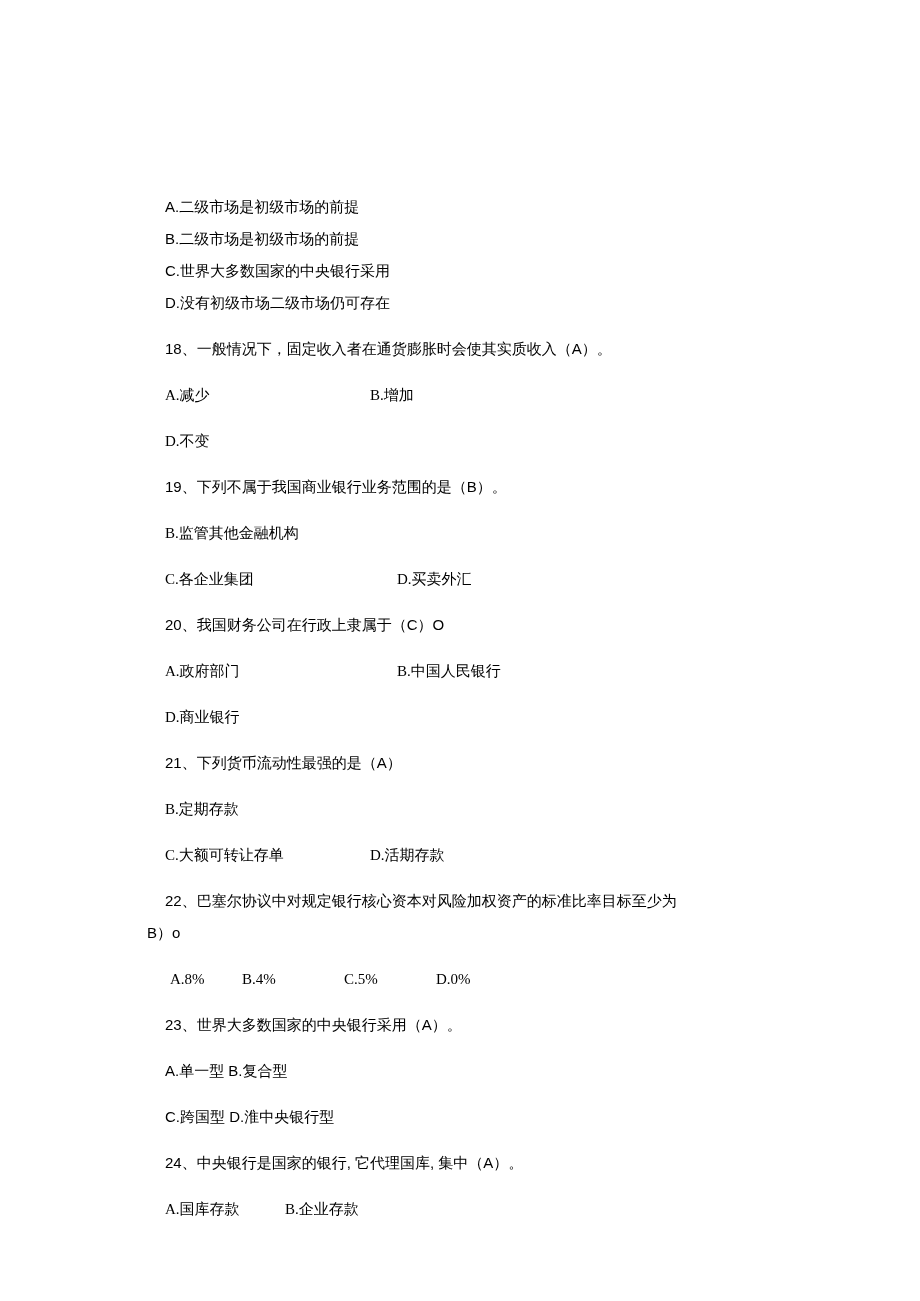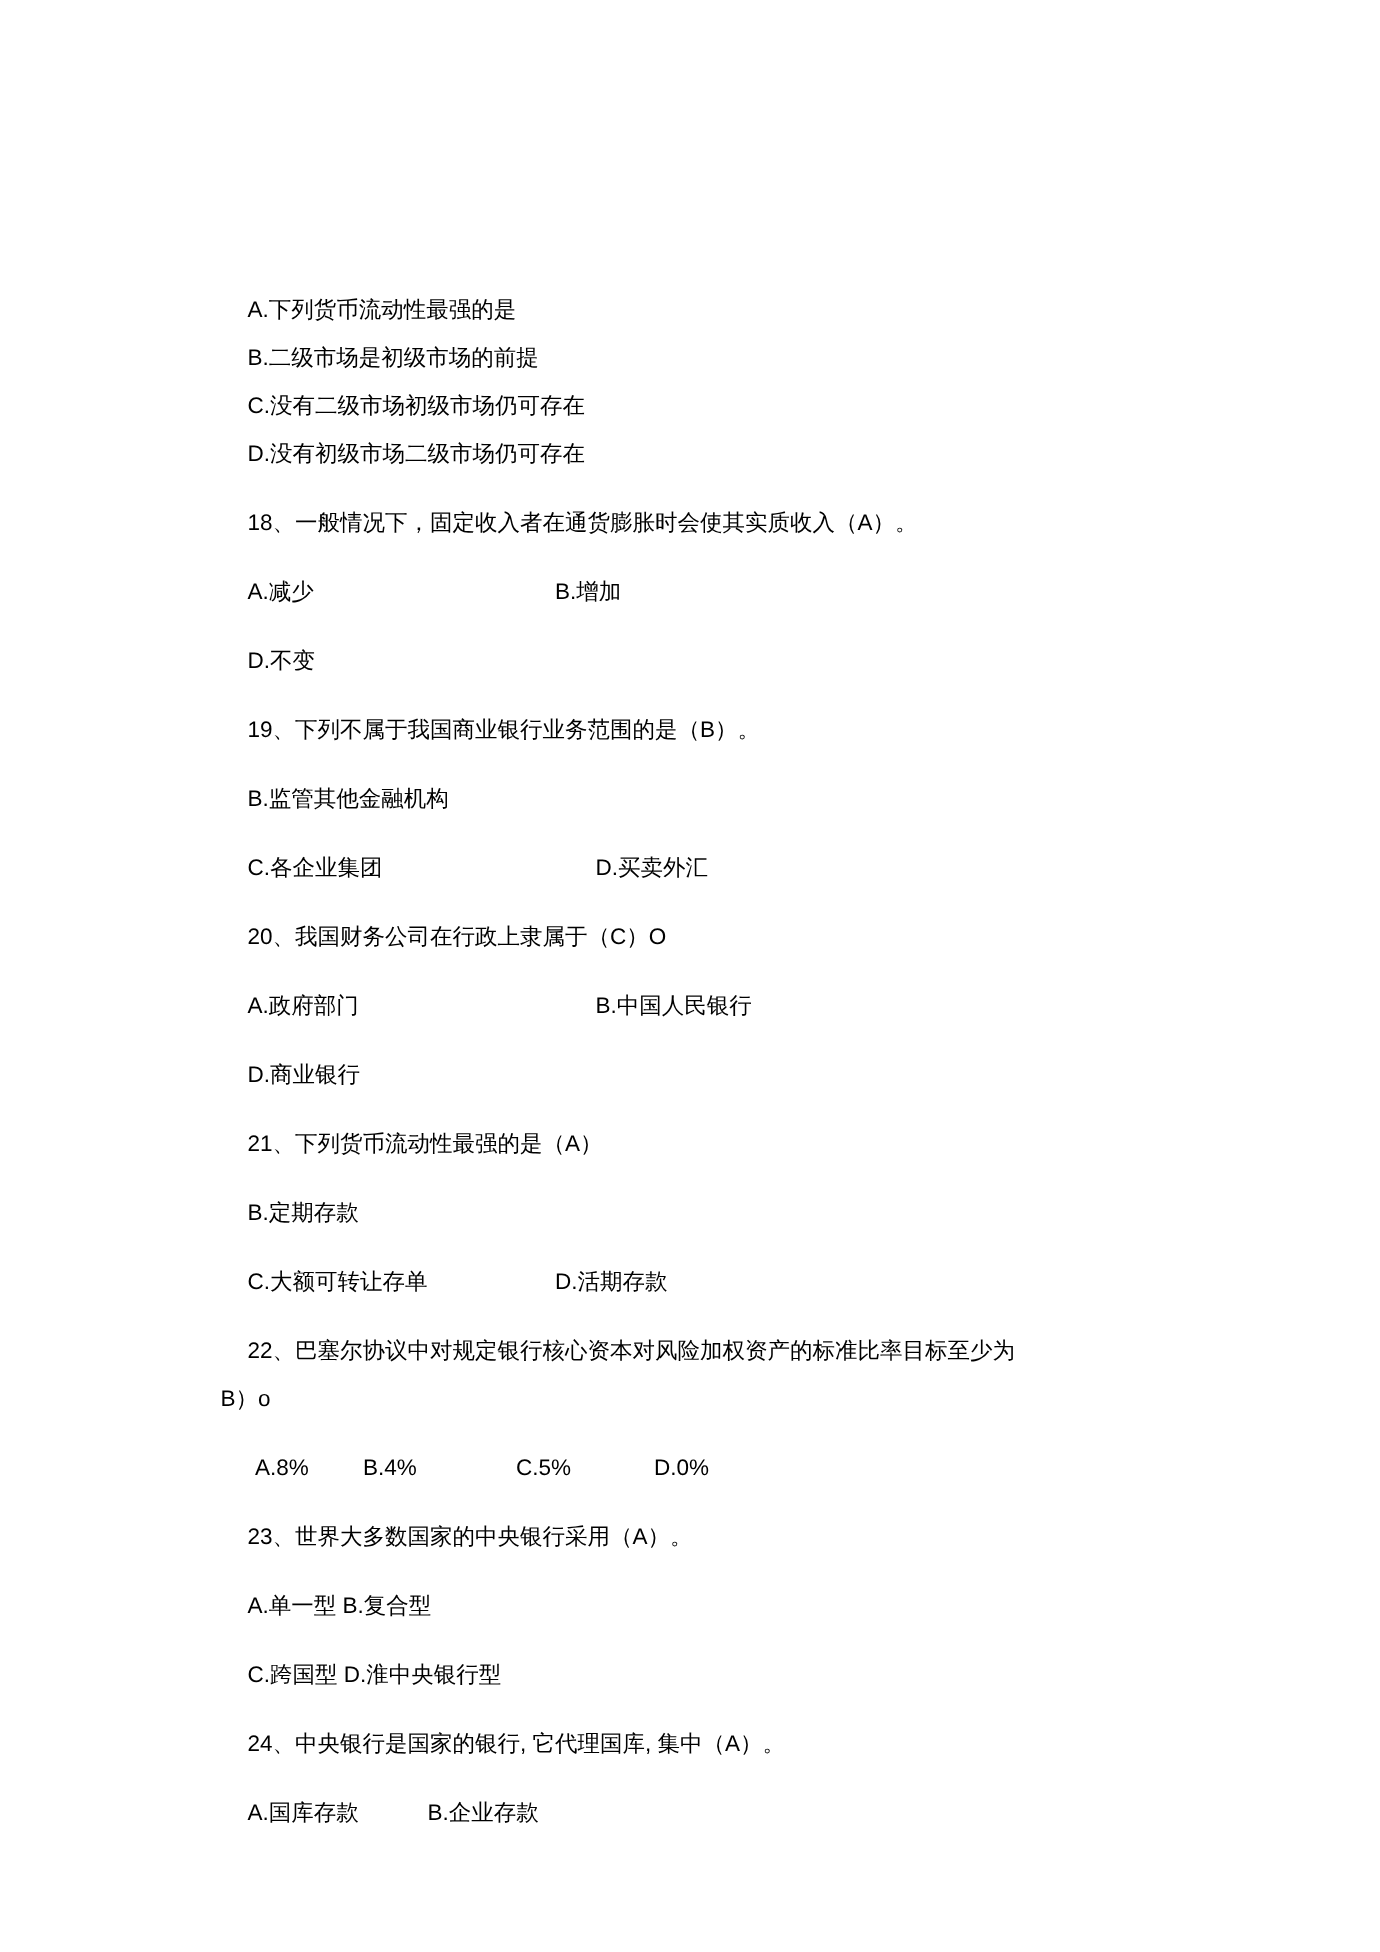--- a/index.html
+++ b/index.html
@@ -20,28 +20,29 @@
       margin-bottom: 8px;
     }
     .gap {
       margin-bottom: 22px;
     }
     .q22offset {
       margin-left: -18px;
     }
     .row {
       display: flex;
+      font-family: Liberation Serif, serif;
     }
   </style>
 </head>
 <body>
 
-<div class="line">A.下列货币流动性最强的是</div>
+<div class="line">A.二级市场是初级市场的前提</div>
 <div class="line">B.二级市场是初级市场的前提</div>
-<div class="line">C.没有二级市场初级市场仍可存在</div>
+<div class="line">C.世界大多数国家的中央银行采用</div>
 <div class="line gap">D.没有初级市场二级市场仍可存在</div>
 
 <div class="line gap">18、一般情况下，固定收入者在通货膨胀时会使其实质收入（A）。</div>
 <div class="row gap">
   <span style="width:205px">A.减少</span>
   <span>B.增加</span>
 </div>
 <div class="row gap">
   <span>D.不变</span>
 </div>

